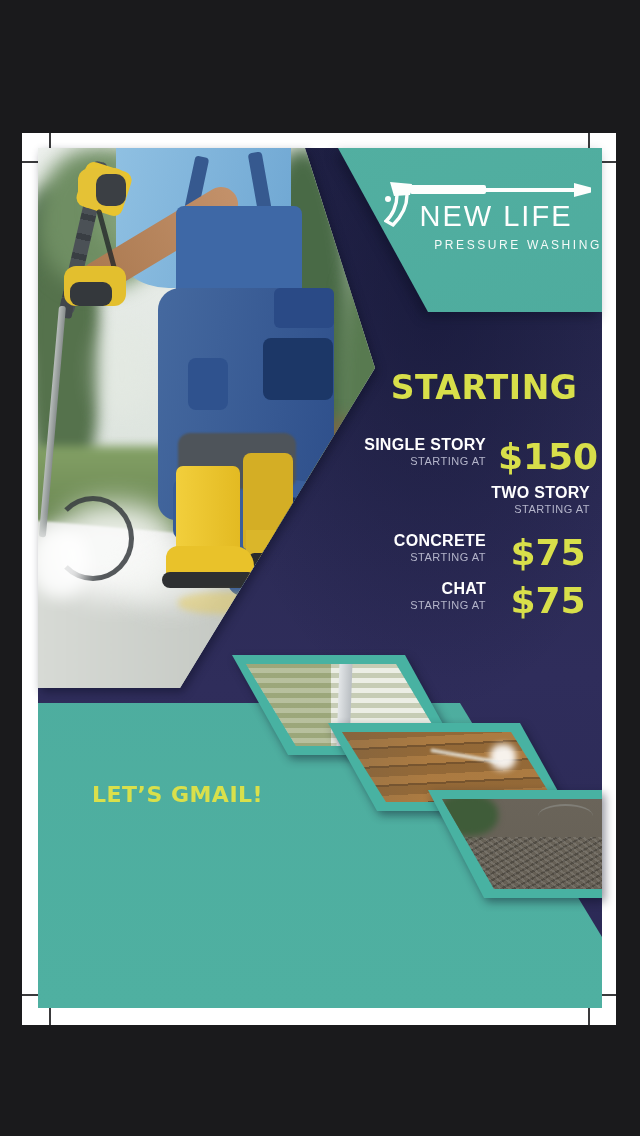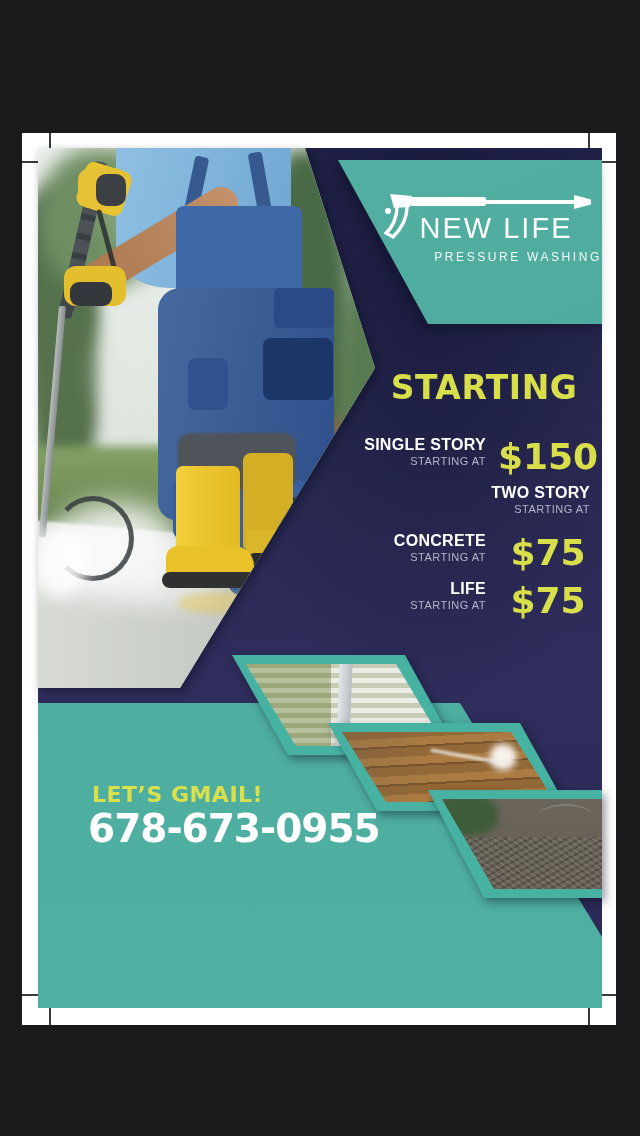--- a/index.html
+++ b/index.html
@@ -21,21 +21,21 @@
   
   .photo-main{position:absolute;inset:0;overflow:hidden;
     clip-path:polygon(0px 0px,267px 0px,337px 220px,142px 540px,0px 540px);
     background:linear-gradient(180deg,#eef1ee 0%,#dde4de 35%,#cfd7d1 60%,#c9d2c9 100%);}
   .blob{position:absolute;border-radius:45%;}
   .ph-shadow{filter:drop-shadow(3px 4px 5px rgba(8,10,30,.45));}
 
   
   .brand-panel{position:absolute;inset:0;clip-path:polygon(300px 0px,564px 0px,564px 164px,390px 164px);
     background:linear-gradient(160deg,#53b0a2 0%,#4ba99b 60%,#47a296 100%);}
-  .brand-shadow{filter:drop-shadow(-4px 5px 6px rgba(8,10,30,.4));margin-top:12px;}
+  .brand-shadow{filter:drop-shadow(-4px 5px 6px rgba(8,10,30,.4));}
   .brand-name{position:absolute;left:352px;top:52px;width:212px;text-align:center;
     color:#fdfefd;font-size:29px;font-weight:400;letter-spacing:2px;}
   .brand-tagline{position:absolute;left:352px;top:90px;width:212px;text-align:right;
     color:#f4faf8;font-size:12px;font-weight:400;letter-spacing:2.6px;}
 
   
   .svc-title{position:absolute;left:330px;top:220px;width:232px;text-align:center;color:#d8df4a;
     font-family:"DejaVu Sans",sans-serif;font-weight:bold;font-size:33px;letter-spacing:.5px;}
   .svc-rows{position:absolute;left:322px;top:288px;width:240px;}
   .svc-row{display:flex;height:40px;margin-bottom:8px;}
@@ -178,21 +178,21 @@
       </div>
       <div class="svc-row">
         <div class="svc-labels">
           <div class="svc-name">CONCRETE</div>
           <div class="svc-qual">STARTING AT</div>
         </div>
         <div class="svc-price">$75</div>
       </div>
       <div class="svc-row">
         <div class="svc-labels">
-          <div class="svc-name">LIFE</div>
+          <div class="svc-name">CHAT</div>
           <div class="svc-qual">STARTING AT</div>
         </div>
         <div class="svc-price">$75</div>
       </div>
     </div>
 
     <div class="dsh ph-shadow">
       <div class="frame f1"></div>
       <div class="inner i1">
         <div class="abs" style="left:300px;top:514px;width:13px;height:86px;background:linear-gradient(90deg,#e3e6e8,#b9bec2);transform:rotate(2deg);"></div>
@@ -208,16 +208,15 @@
     <div class="dsh ph-shadow">
       <div class="frame f3"></div>
       <div class="inner i3">
         <div class="abs" style="left:404px;top:689px;width:160px;height:52px;background:repeating-linear-gradient(37deg,rgba(255,255,255,.10) 0 2px,transparent 2px 5px),repeating-linear-gradient(-29deg,rgba(0,0,0,.22) 0 2px,transparent 2px 6px);"></div>
         <div class="blob" style="left:398px;top:646px;width:62px;height:42px;background:#3f5c39;filter:blur(3px);"></div>
         <div class="abs" style="left:500px;top:656px;width:55px;height:22px;border-top:2px solid #8a8a84;border-radius:50%;opacity:.7;"></div>
       </div>
     </div>
 
     <div class="cta">LET’S GMAIL!</div>
-    <div class="phone">678-673-0955</div>
 
   </div>
 </div>
 
 </body></html>

